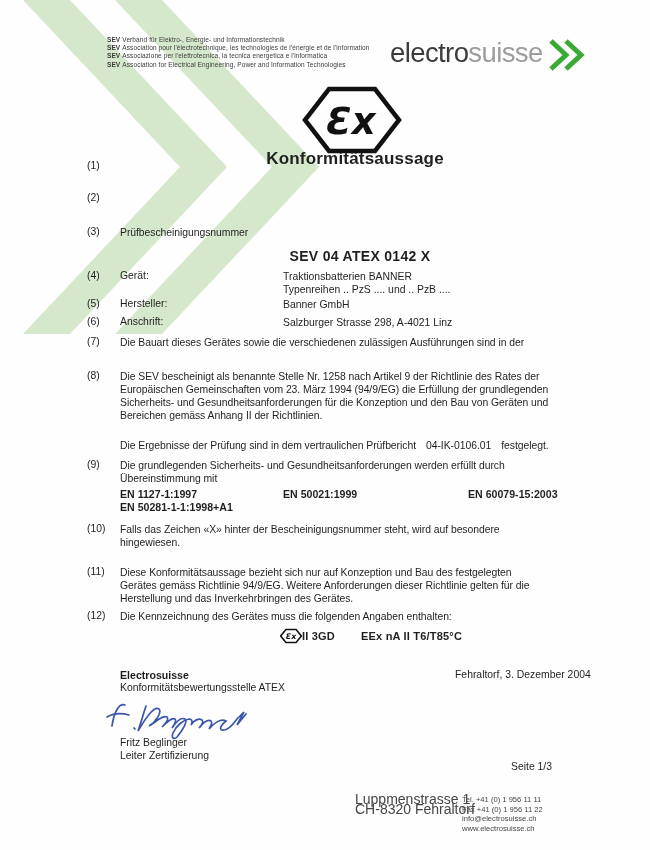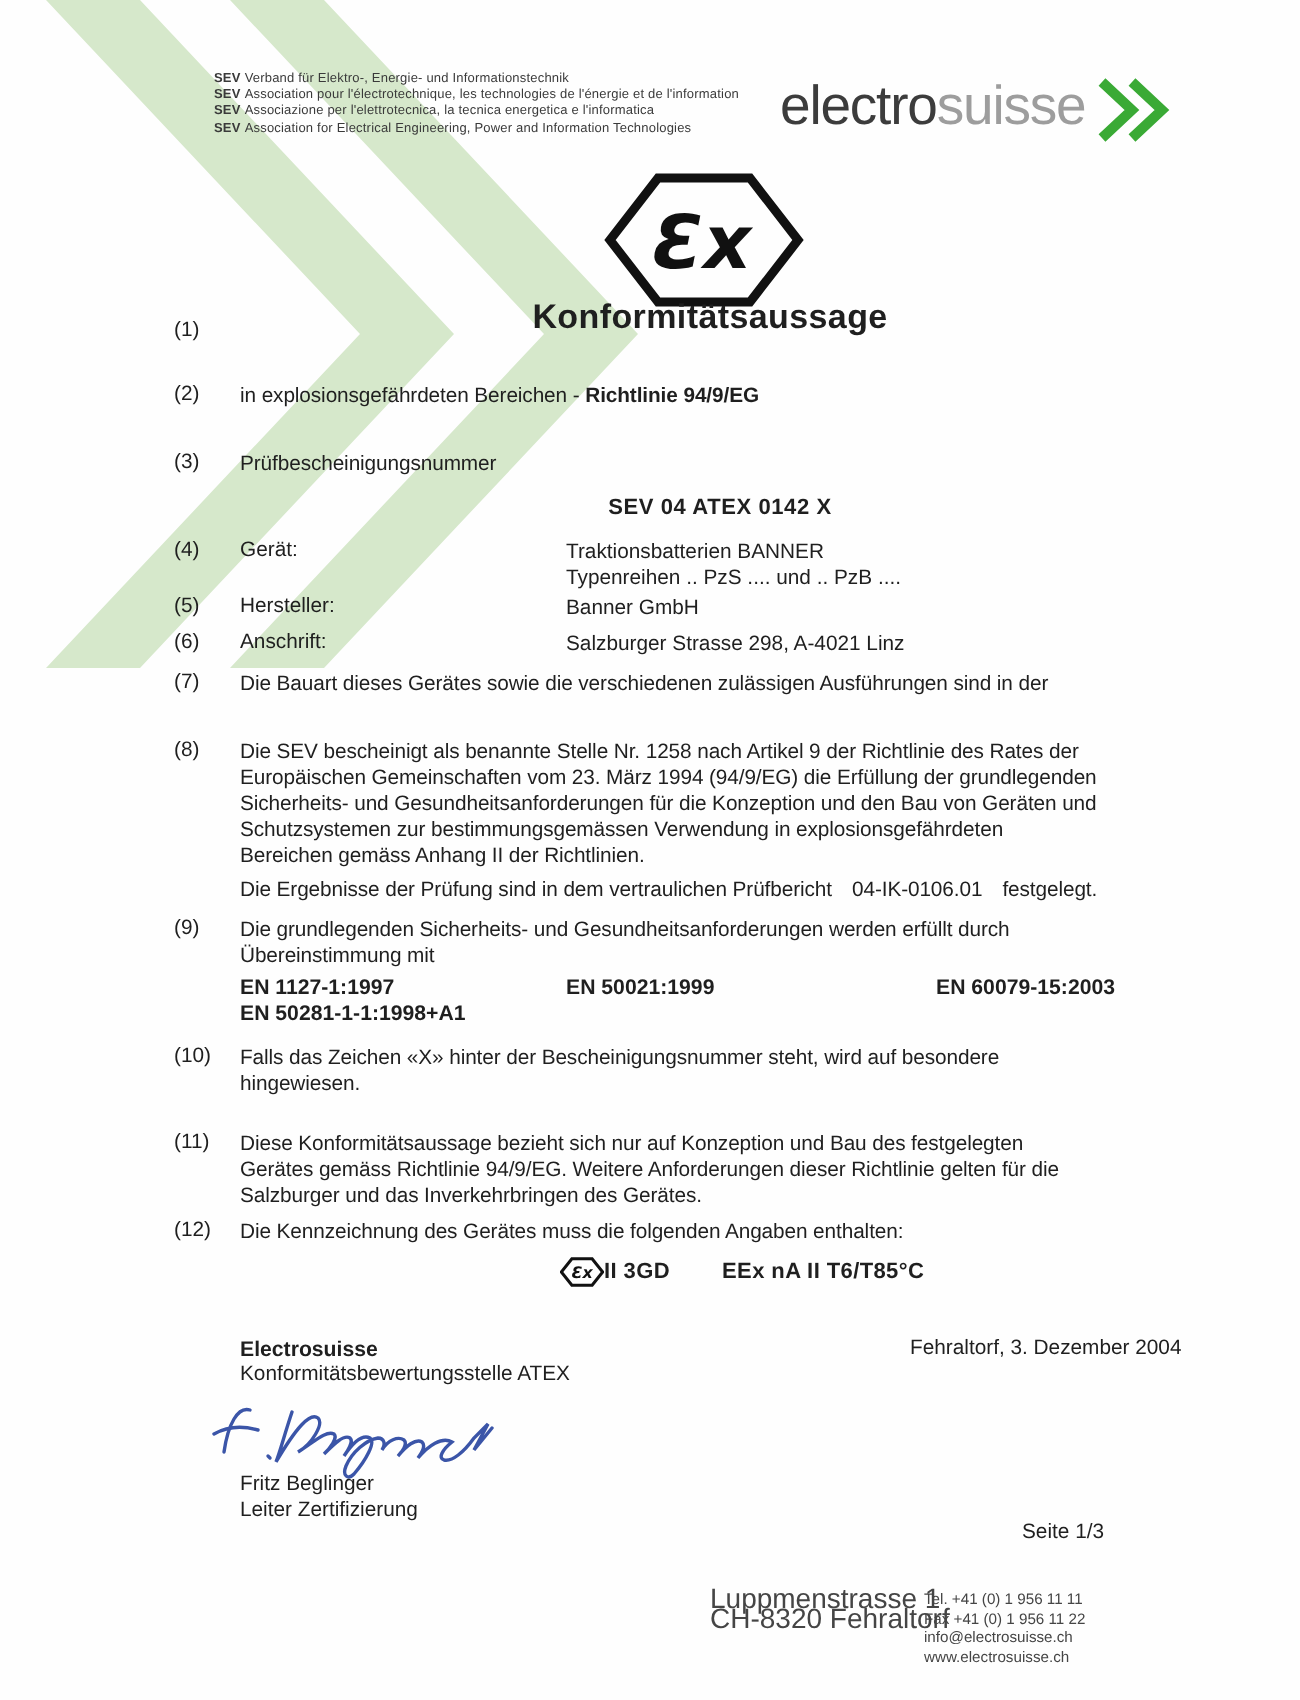--- a/index.html
+++ b/index.html
@@ -28,21 +28,21 @@
   .brand-suisse{color:#9d9d9d;}
   .brand-chevrons{margin-left:4px;margin-top:3px;}
   
   .ex-big{left:302px;top:86px;}
   .ex-glyph{font-family:"DejaVu Sans", sans-serif;font-style:italic;font-weight:bold;}
   
   .num{position:absolute;left:87px;width:32px;font-size:10.4px;}
   .txt{position:absolute;left:120px;font-size:10.4px;line-height:13.1px;letter-spacing:-0.05px;white-space:nowrap;}
   .b{font-weight:bold;}
   .title-row .txt{left:120px;width:470px;text-align:center;font-size:17px;font-weight:bold;letter-spacing:0.2px;white-space:nowrap;}
-  .cert-number{left:120px;width:480px;text-align:center;font-size:11px;font-weight:bold;letter-spacing:0.3px;}
+  .cert-number{left:120px;width:480px;text-align:center;font-size:14px;font-weight:bold;letter-spacing:0.3px;}
   .label-col{position:absolute;left:120px;font-size:10.4px;}
   .value-col{position:absolute;left:283px;font-size:10.4px;line-height:13.1px;white-space:nowrap;}
   .std-row{font-size:10.6px;font-weight:bold;white-space:nowrap;}
   .std-1{position:absolute;left:120px;}
   .std-2{position:absolute;left:283px;}
   .std-3{position:absolute;left:468px;}
   .report-gap{display:inline-block;width:10px;}
   
   .marking{left:280px;top:628px;display:flex;align-items:center;}
   .marking .codes{font-size:11px;font-weight:bold;margin-left:0;letter-spacing:0.2px;}
@@ -92,21 +92,20 @@
     </svg>
 
     <div class="title-row">
       <div class="num" style="top:160px">(1)</div>
       <div class="txt" style="top:152px">Konformitätsaussage</div>
     </div>
 
     <div>
       <div class="num" style="top:192px">(2)</div>
       <div class="txt" style="top:192px">
-        <div><span>in explosionsgefährdeten Bereichen - </span><span class="b">Richtlinie 94/9/EG</span></div>
       </div>
     </div>
 
     <div>
       <div class="num" style="top:226px">(3)</div>
       <div class="txt" style="top:226px">Prüfbescheinigungsnummer</div>
       <div class="abs cert-number" style="top:248px">SEV 04 ATEX 0142 X</div>
     </div>
 
     <div>
@@ -136,21 +135,20 @@
         <div>Die Bauart dieses Gerätes sowie die verschiedenen zulässigen Ausführungen sind in der</div>
       </div>
     </div>
 
     <div>
       <div class="num" style="top:370px">(8)</div>
       <div class="txt" style="top:370px">
         <div>Die SEV bescheinigt als benannte Stelle Nr. 1258 nach Artikel 9 der Richtlinie des Rates der</div>
         <div>Europäischen Gemeinschaften vom 23. März 1994 (94/9/EG) die Erfüllung der grundlegenden</div>
         <div>Sicherheits- und Gesundheitsanforderungen für die Konzeption und den Bau von Geräten und</div>
-        <div>Schutzsystemen zur bestimmungsgemässen Verwendung in explosionsgefährdeten</div>
         <div>Bereichen gemäss Anhang II der Richtlinien.</div>
       </div>
       <div class="txt" style="top:439px">
         <span>Die Ergebnisse der Prüfung sind in dem vertraulichen Prüfbericht</span><span class="report-gap"></span><span>04-IK-0106.01</span><span class="report-gap"></span><span>festgelegt.</span>
       </div>
     </div>
 
     <div>
       <div class="num" style="top:459px">(9)</div>
       <div class="txt" style="top:459px">
@@ -169,21 +167,21 @@
         <div>Falls das Zeichen «X» hinter der Bescheinigungsnummer steht, wird auf besondere</div>
         <div>hingewiesen.</div>
       </div>
     </div>
 
     <div>
       <div class="num" style="top:566px">(11)</div>
       <div class="txt" style="top:566px">
         <div>Diese Konformitätsaussage bezieht sich nur auf Konzeption und Bau des festgelegten</div>
         <div>Gerätes gemäss Richtlinie 94/9/EG. Weitere Anforderungen dieser Richtlinie gelten für die</div>
-        <div>Salzburger und das Inverkehrbringen des Gerätes.</div>
+        <div>Herstellung und das Inverkehrbringen des Gerätes.</div>
       </div>
     </div>
 
     <div>
       <div class="num" style="top:610px">(12)</div>
       <div class="txt" style="top:610px">Die Kennzeichnung des Gerätes muss die folgenden Angaben enthalten:</div>
       <div class="abs marking">
         <svg width="22" height="16" viewBox="0 0 100 68">
           <polygon points="27,4 73,4 97,34 73,64 27,64 3,34" fill="none" stroke="#111" stroke-width="7"></polygon>
           <text class="ex-glyph" x="26" y="48" font-size="36" fill="#111">Ɛx</text>

